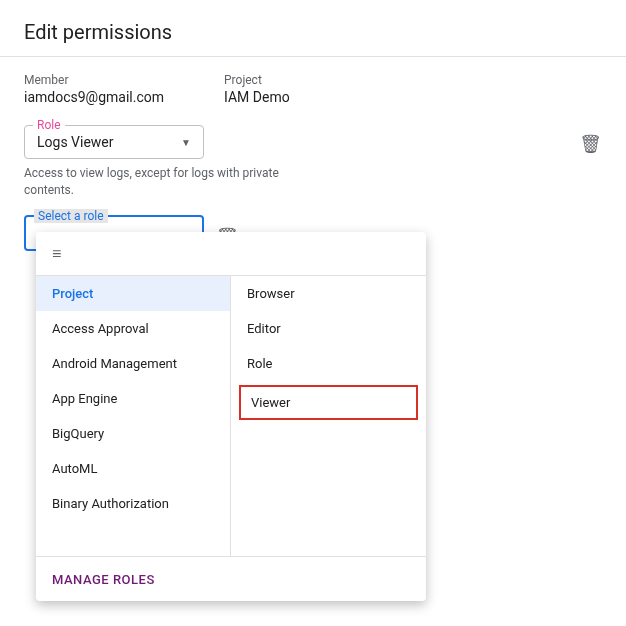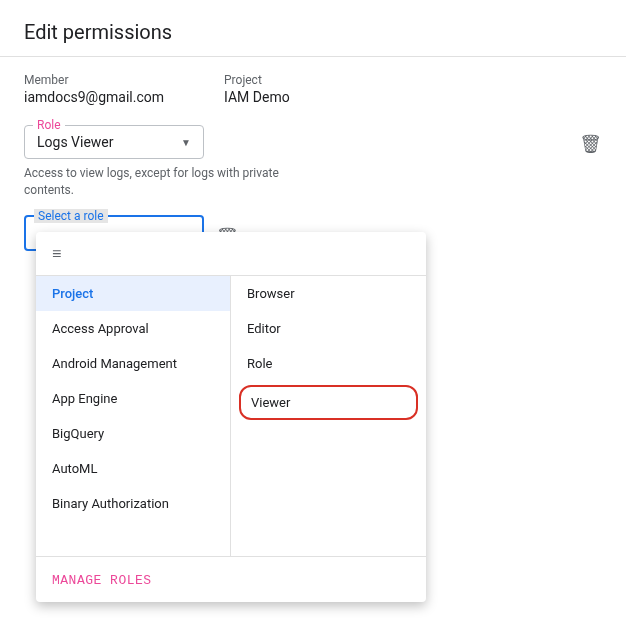--- a/index.html
+++ b/index.html
@@ -188,35 +188,34 @@
       overflow-y: auto;
     }
     .right-pane-item {
       padding: 10px 16px;
       font-size: 13px;
       color: #202124;
       cursor: pointer;
     }
     .right-pane-item.highlighted {
       border: 2px solid #d93025;
-      border-radius: 12px;
+      border-radius: 0;
       margin: 4px 8px;
       padding: 8px 10px;
     }
     .manage-roles-row {
       padding: 14px 16px;
       border-top: 1px solid #e0e0e0;
     }
     .manage-roles-link {
       font-size: 13px;
-      color: #ec4899;
+      color: #701a75;
       font-weight: 500;
       cursor: pointer;
       letter-spacing: 0.5px;
-      font-family: Liberation Mono, monospace;
     }
     .trash-right {
       margin-left: auto;
     }
   </style>
 </head>
 <body>
 
 <div class="page">
 

